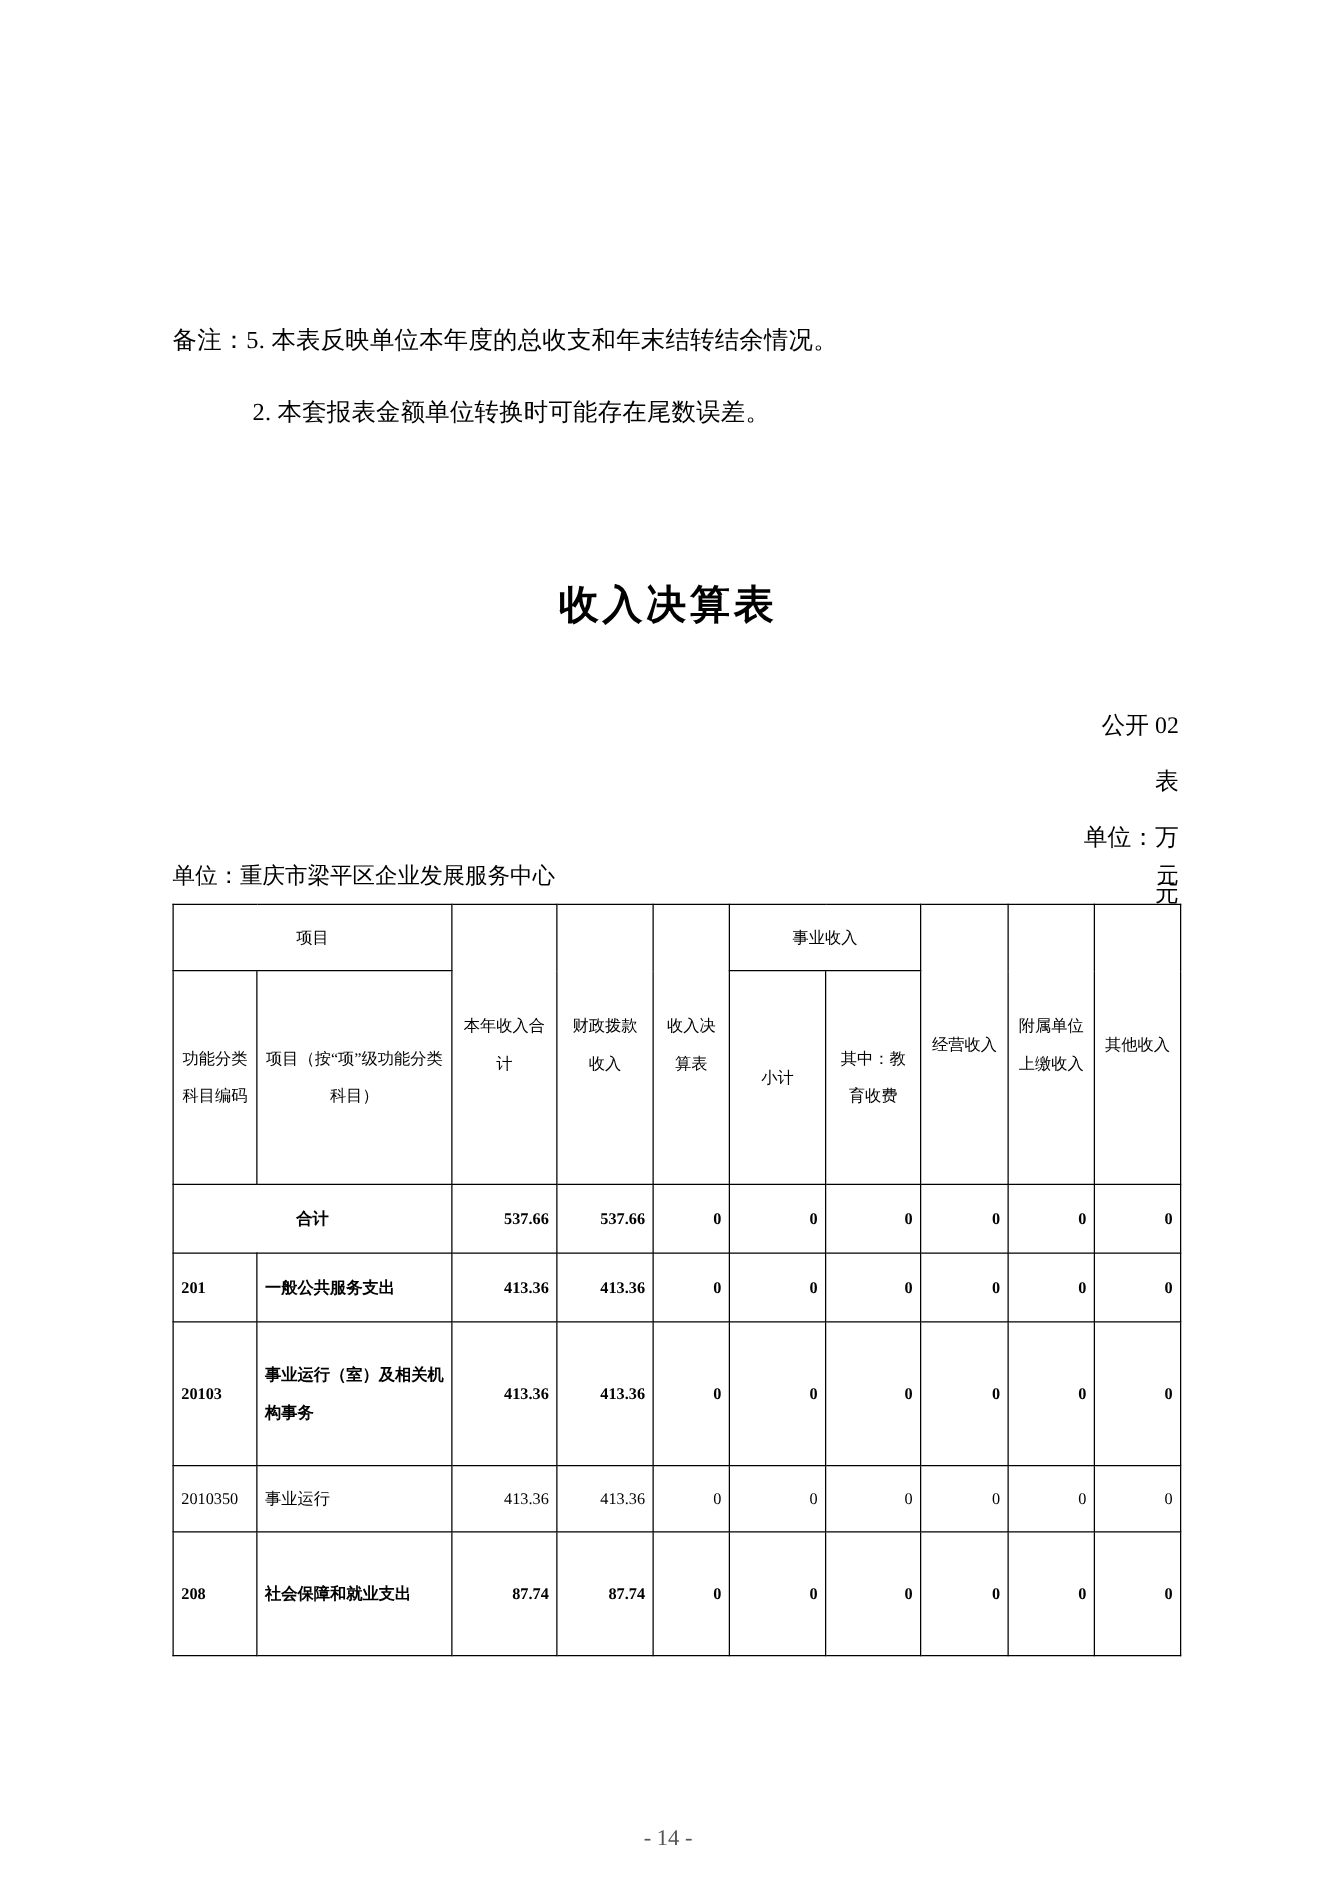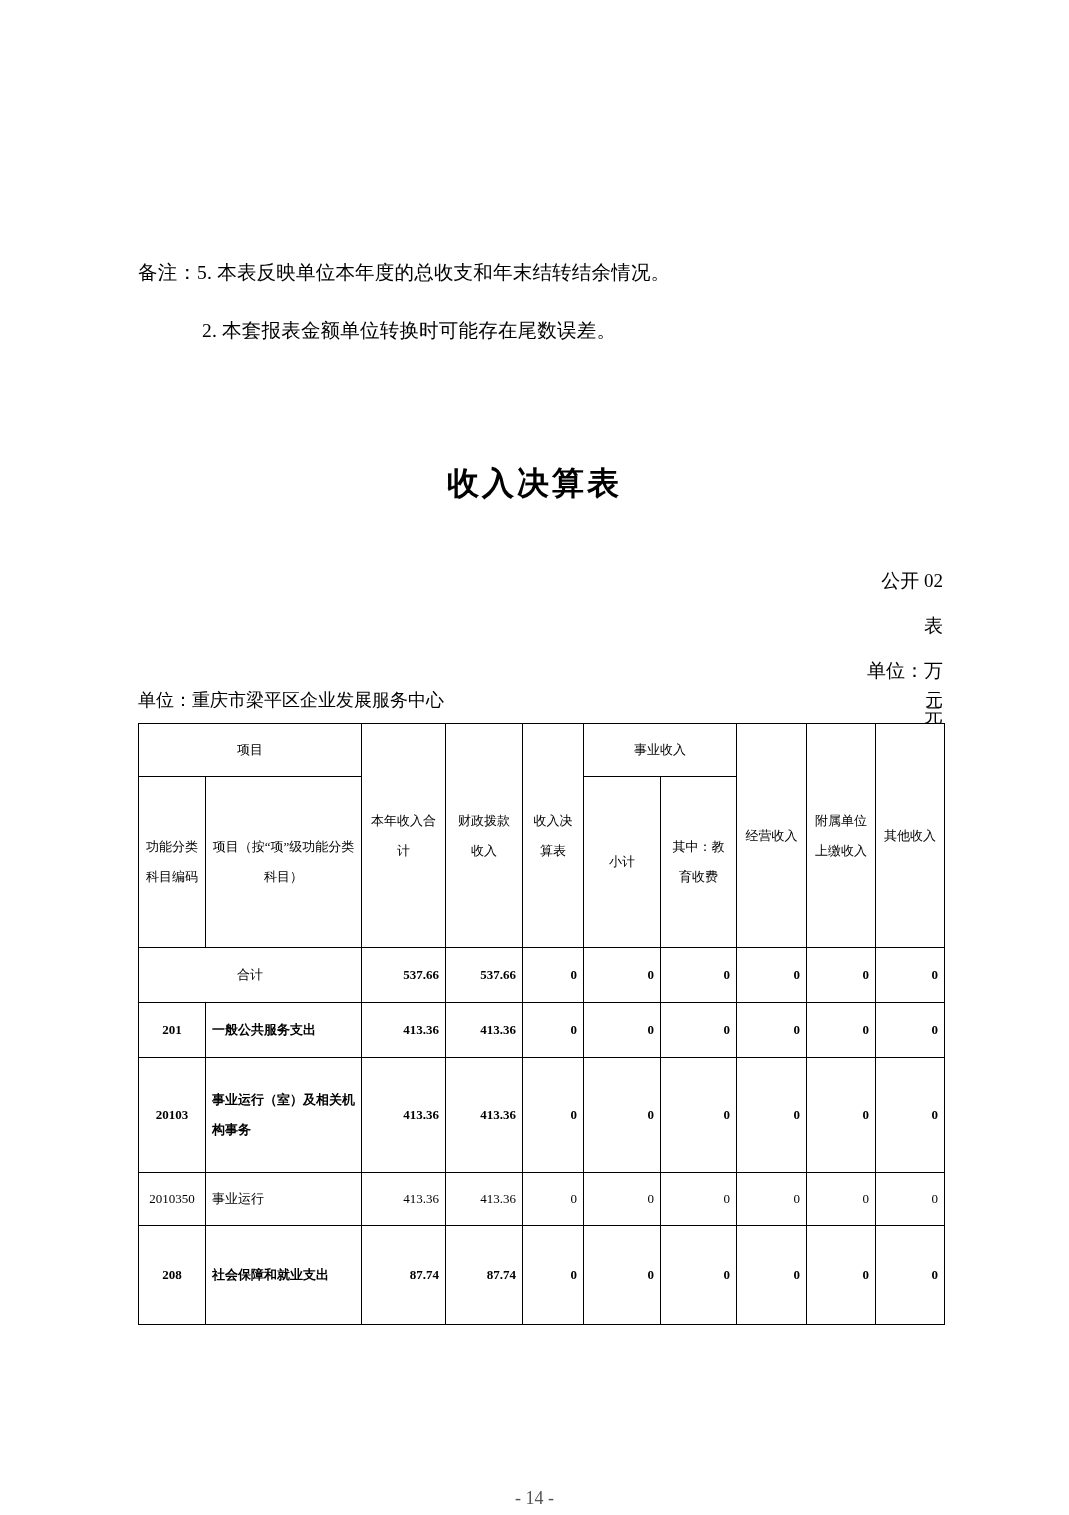--- a/index.html
+++ b/index.html
@@ -99,56 +99,55 @@
     line-height: 30px;
   }
   .hdr {
     text-align: center;
     font-weight: normal;
   }
   .hdr-tall { height: 164px; }
   .hdr-short { height: 46px; }
 
   .rowlabel-code {
-    text-align: center;
+    text-align: left;
     font-weight: bold;
     padding-left: 6px;
   }
   .rowlabel-name {
     text-align: left;
     font-weight: bold;
     padding-left: 6px;
   }
   .num {
     text-align: right;
     font-weight: bold;
     padding-right: 8px;
   }
   .center-span {
     text-align: center;
-    font-weight: normal;
+    font-weight: bold;
   }
   tr.light td { font-weight: normal; }
 
   tr.r-total td { height: 48px; }
   tr.r-201 td   { height: 48px; }
   tr.r-20103 td { height: 108px; }
   tr.r-2010350 td { height: 46px; }
   tr.r-208 td   { height: 92px; }
 
   
   .footer {
     position: absolute;
     left: 0;
     right: 0;
     top: 1460px;
     text-align: center;
     font-size: 18px;
     color: #555555;
-    margin-top: 28px;
   }
 </style>
 </head>
 <body>
 
 <div class="page">
 
   <div class="notes">
     <div class="note-line">备注：5. 本表反映单位本年度的总收支和年末结转结余情况。</div>
     <div class="note-line second">2. 本套报表金额单位转换时可能存在尾数误差。</div>

